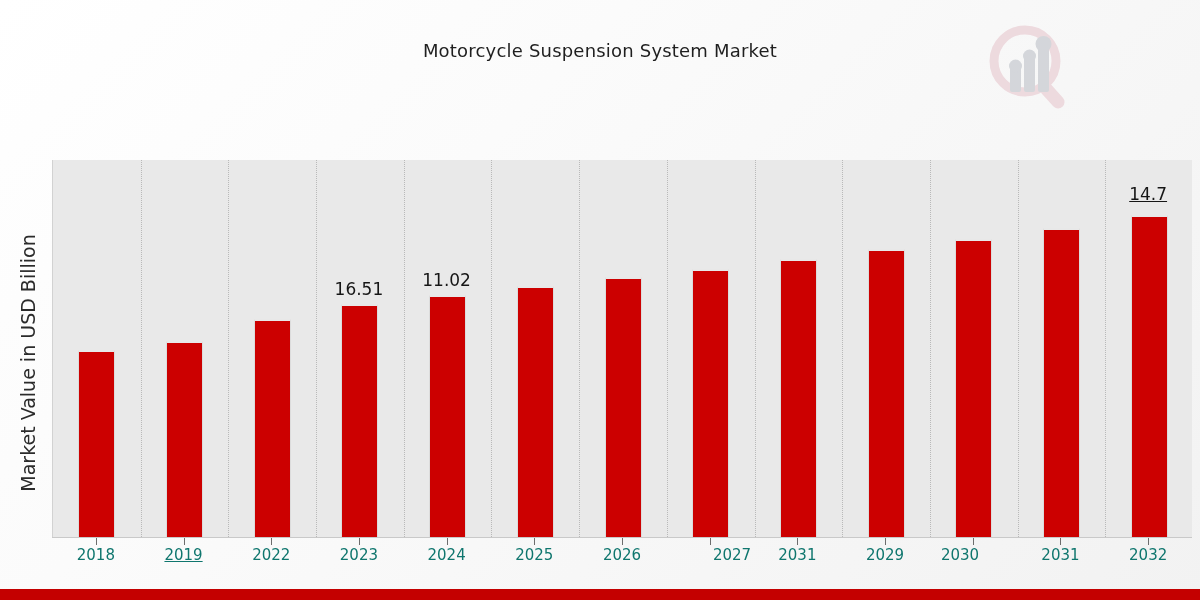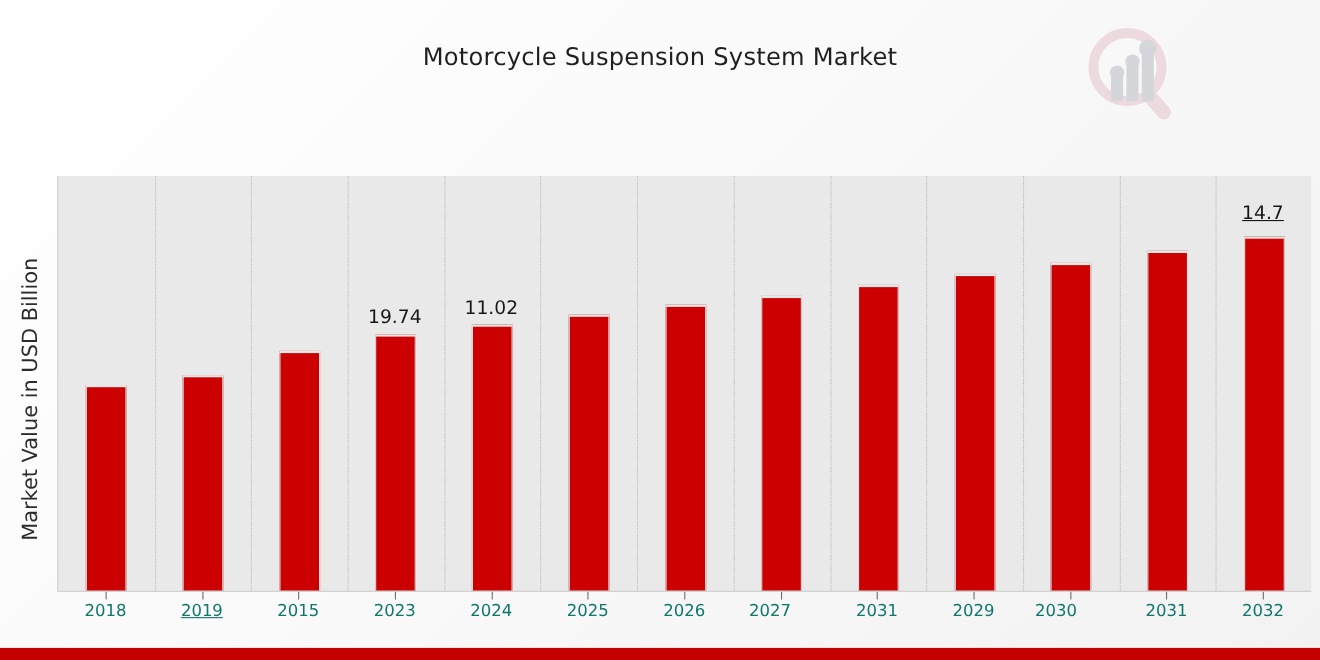--- a/index.html
+++ b/index.html
@@ -16,21 +16,21 @@
     position: relative;
   }
 
   
   #chart-title {
     position: absolute;
     left: 0;
     top: 40px;
     width: 1200px;
     text-align: center;
-    font-size: 22px;
+    font-size: 18px;
     font-weight: 400;
     color: #1f1f1f;
     letter-spacing: 0.2px;
   }
 
   
   #brand-logo {
     position: absolute;
     left: 980px;
     top: 18px;
@@ -178,33 +178,33 @@
 
 <div id="x-axis-line"></div>
 
 <div id="footer-band"></div>
 
 <div class="x-tick" style="left: 95.8462px;"></div>
 <div class="x-tick-label" style="left: 50.8462px;">2018</div>
 <div class="x-tick" style="left: 183.538px;"></div>
 <div class="x-tick-label" style="left: 138.538px; text-decoration: underline;">2019</div>
 <div class="x-tick" style="left: 271.231px;"></div>
-<div class="x-tick-label" style="left: 226.231px;">2015</div>
-<div class="bar-label" style="left: 313.923px; top: 279.005px;">19.74</div>
+<div class="x-tick-label" style="left: 226.231px;">2022</div>
+<div class="bar-label" style="left: 313.923px; top: 279.005px;">16.51</div>
 <div class="x-tick" style="left: 358.923px;"></div>
 <div class="x-tick-label" style="left: 313.923px;">2023</div>
 <div class="bar-label" style="left: 401.615px; top: 270.457px;">11.02</div>
 <div class="x-tick" style="left: 446.615px;"></div>
 <div class="x-tick-label" style="left: 401.615px;">2024</div>
 <div class="x-tick" style="left: 534.308px;"></div>
 <div class="x-tick-label" style="left: 489.308px;">2025</div>
 <div class="x-tick" style="left: 622px;"></div>
 <div class="x-tick-label" style="left: 577px;">2026</div>
 <div class="x-tick" style="left: 709.692px;"></div>
-<div class="x-tick-label" style="left: 655px;">2027</div>
+<div class="x-tick-label" style="left: 687px;">2027</div>
 <div class="x-tick" style="left: 797.385px;"></div>
 <div class="x-tick-label" style="left: 752.385px;">2031</div>
 <div class="x-tick" style="left: 885.077px;"></div>
 <div class="x-tick-label" style="left: 840.077px;">2029</div>
 <div class="x-tick" style="left: 972.769px;"></div>
 <div class="x-tick-label" style="left: 915px; text-align: center;">2030</div>
 <div class="x-tick" style="left: 1060.46px;"></div>
 <div class="x-tick-label" style="left: 1015.46px;">2031</div>
 <div class="bar-label" style="left: 1103.15px; top: 184px; text-decoration: underline;">14.7</div>
 <div class="x-tick" style="left: 1148.15px;"></div>

